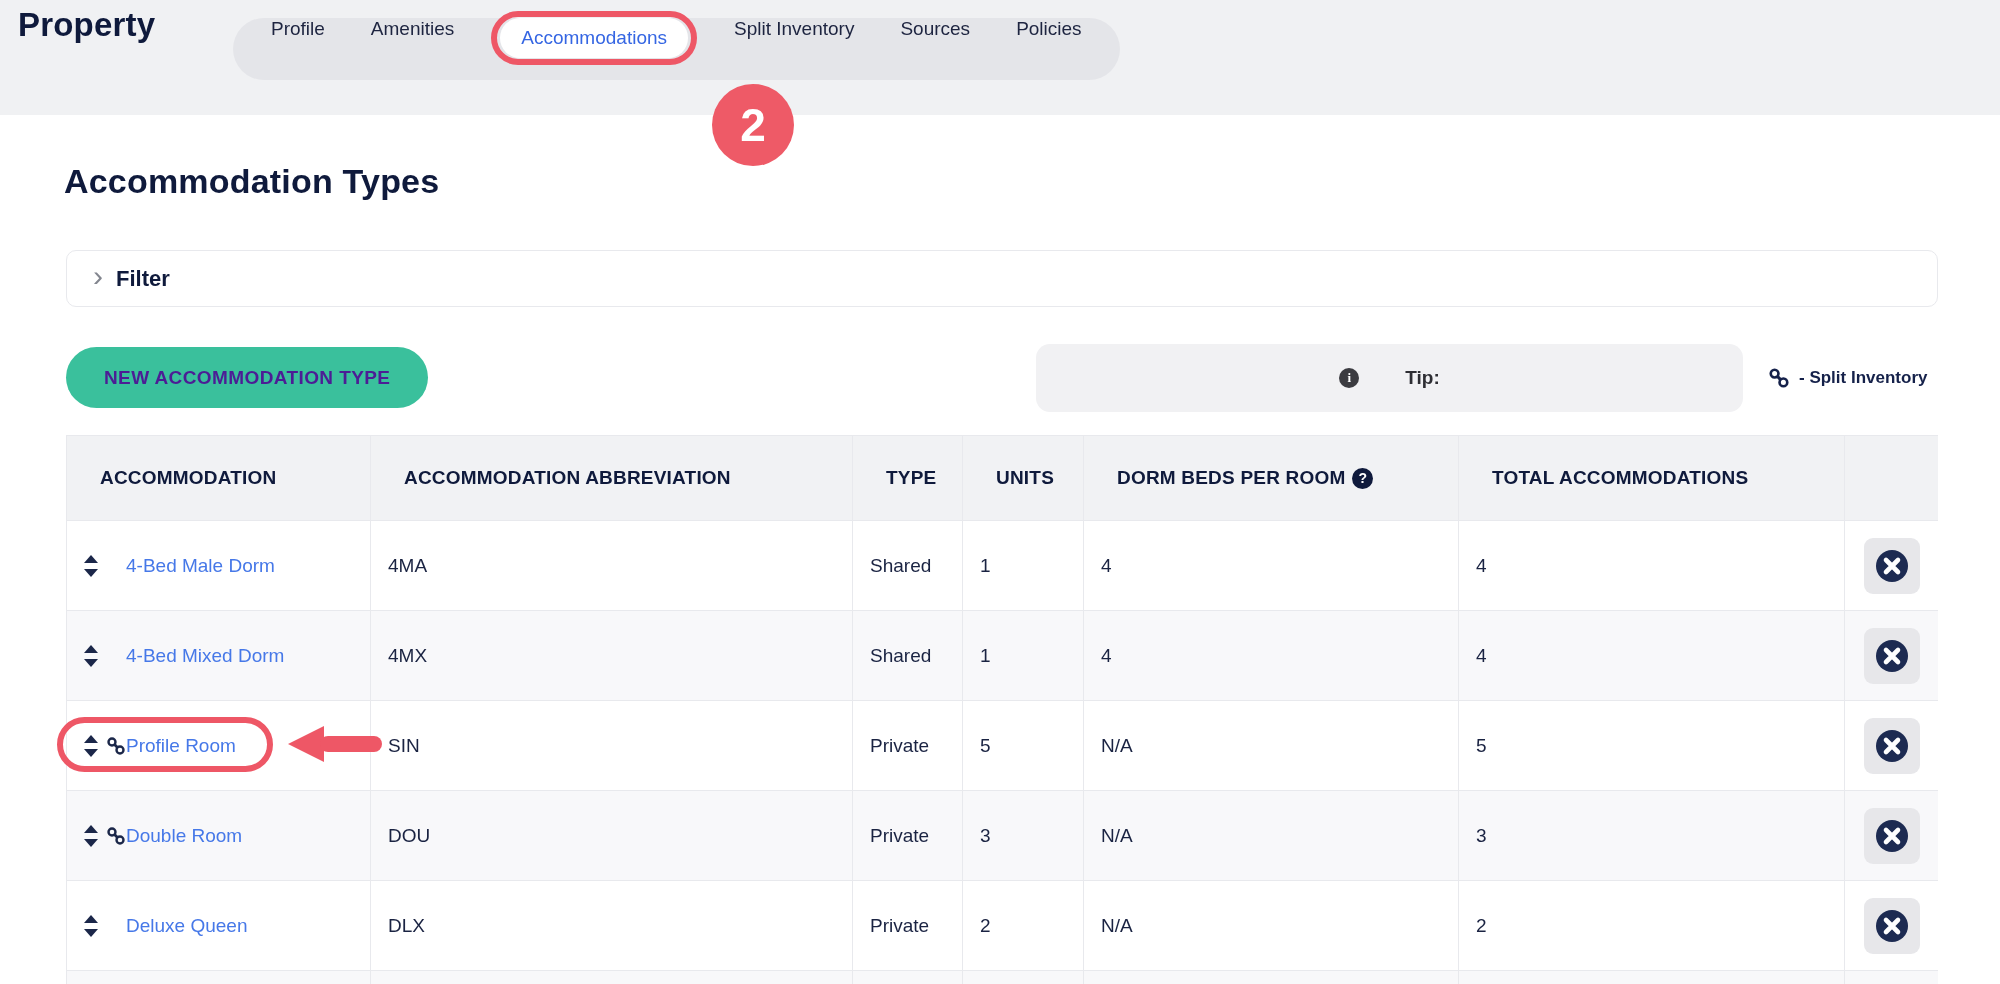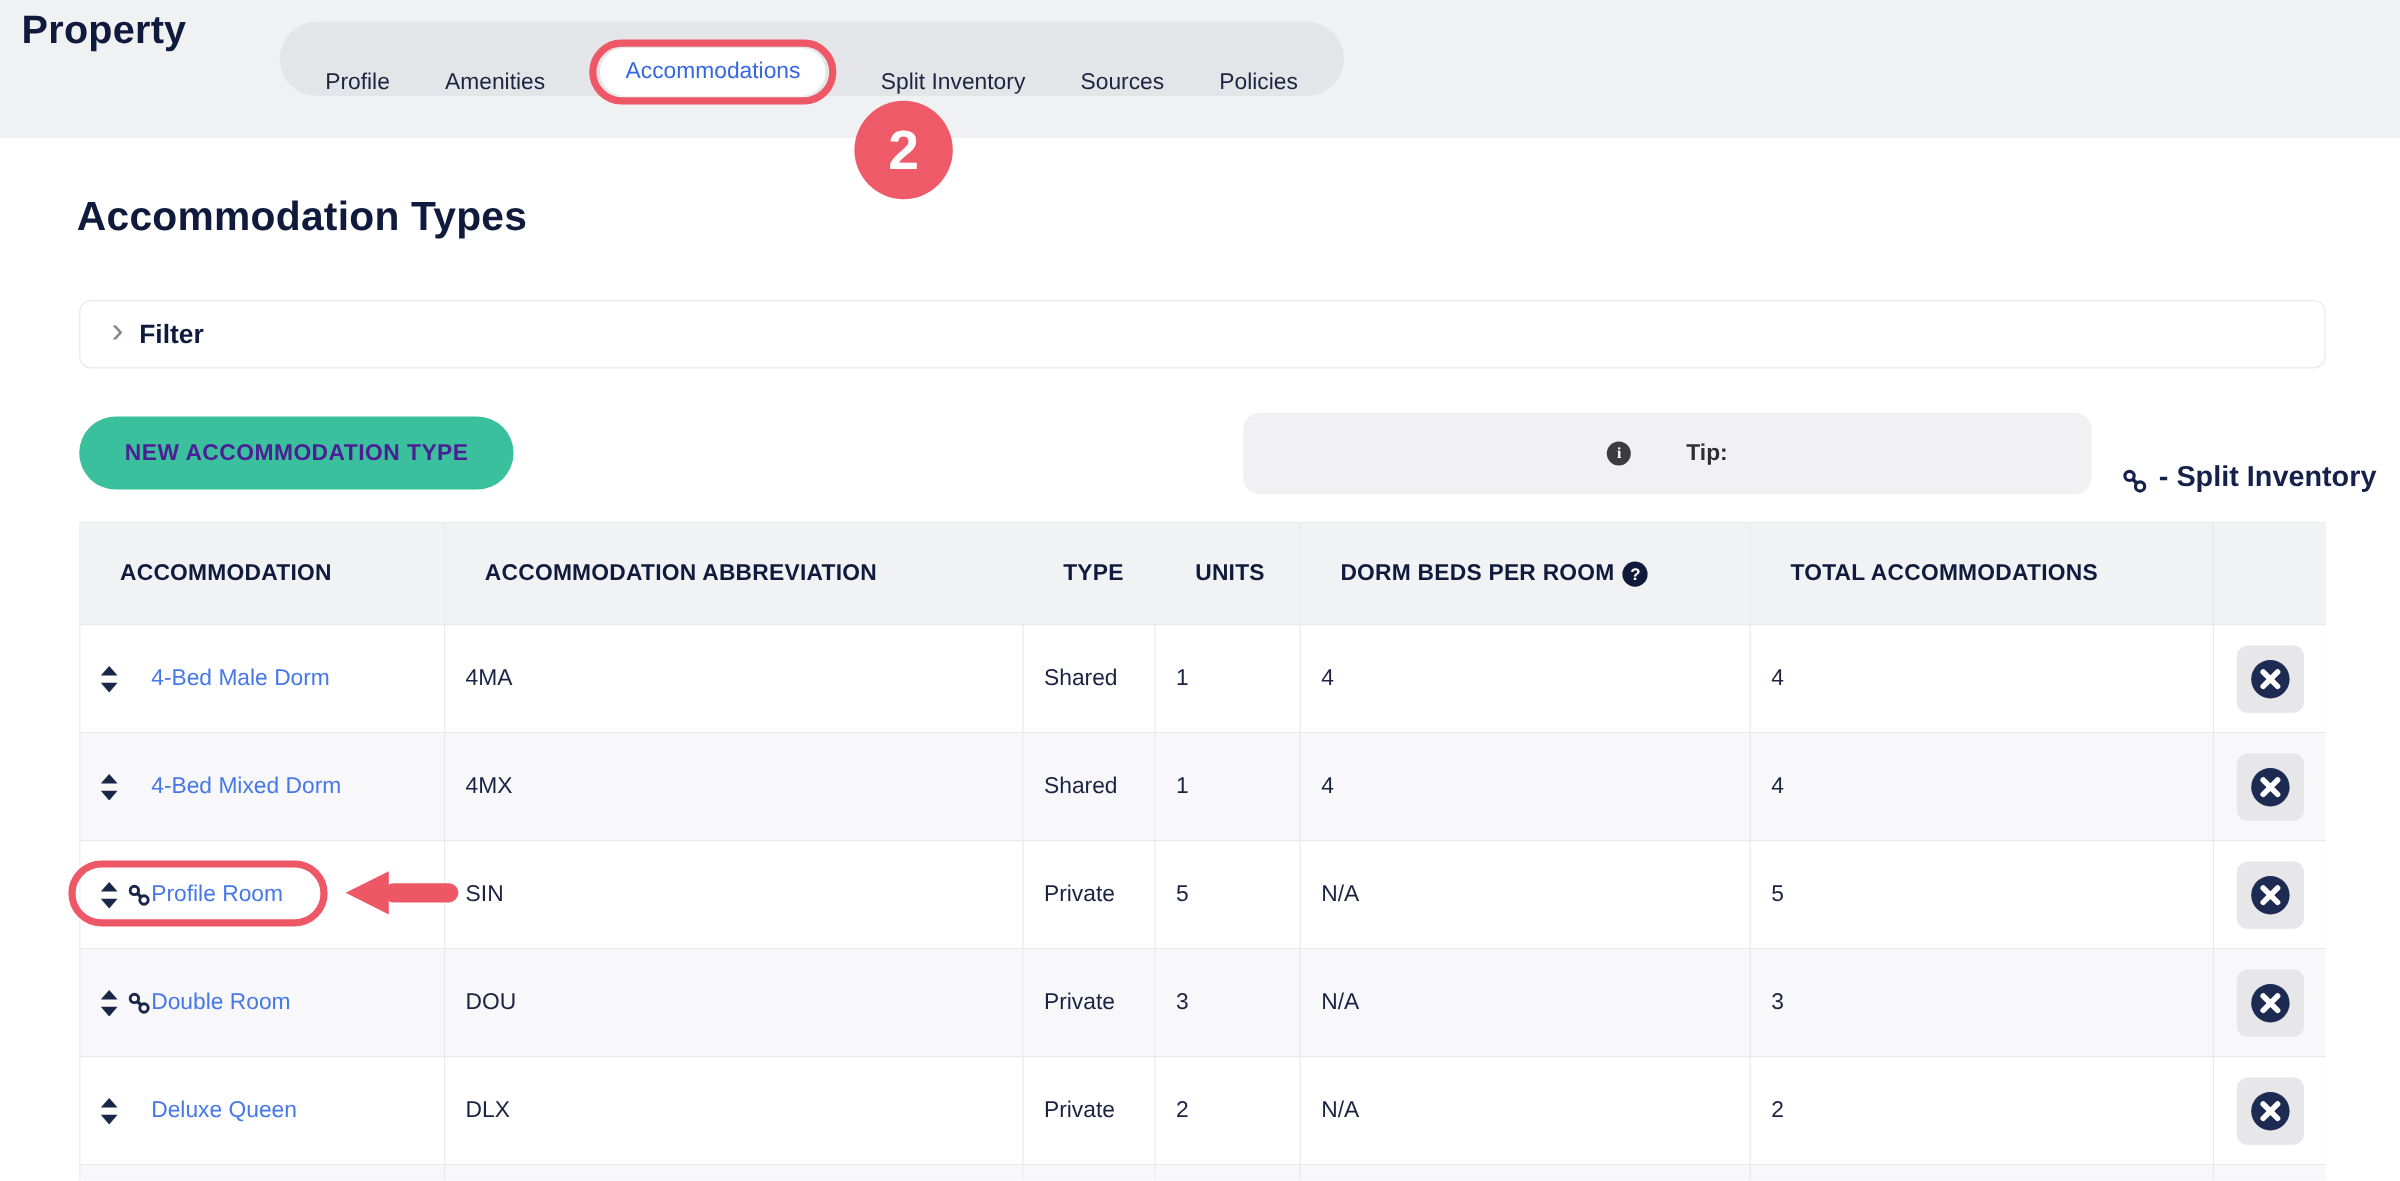--- a/index.html
+++ b/index.html
@@ -10,42 +10,42 @@
   *{margin:0;padding:0;box-sizing:border-box;}
   html,body{width:2000px;height:984px;}
   body{
     position:relative;width:2000px;height:984px;overflow:hidden;background:#fff;
     font-family:"Liberation Sans", sans-serif;color:var(--navy);
   }
   
   .nav-band{position:absolute;left:0;top:0;width:2000px;height:115px;background:var(--band);}
   .app-title{position:absolute;left:18px;top:6px;font-size:33px;font-weight:700;color:var(--navy);letter-spacing:.2px;}
   .tabbar{position:absolute;left:233px;top:18px;height:62px;border-radius:31px;background:var(--pill);
-    display:flex;align-items:flex-end;padding:0 38px;gap:46px;}
+    display:flex;align-items:flex-start;padding:0 38px;gap:46px;}
   .tab{position:relative;font-size:19px;font-weight:500;color:#1d2440;cursor:pointer;white-space:nowrap;}
   .tab.active{background:#fff;color:var(--tabblue);font-weight:400;padding:9px 21px;border-radius:21px;}
   .ring{position:absolute;inset:-7px -9px;border:6px solid var(--red);border-radius:999px;pointer-events:none;}
   .step-badge{position:absolute;left:712px;top:84px;width:82px;height:82px;border-radius:50%;
     background:var(--badge-red);color:#fff;font-size:46px;font-weight:700;
     display:flex;align-items:center;justify-content:center;z-index:60;}
   
   .page-title{position:absolute;left:64px;top:162px;font-size:34px;font-weight:800;color:var(--navy);letter-spacing:.2px;}
   .filter-box{position:absolute;left:66px;top:250px;width:1872px;height:57px;border:1.5px solid var(--border);
     border-radius:10px;background:#fff;display:flex;align-items:center;padding-left:26px;gap:13px;cursor:pointer;}
   .filter-chevron{font-size:30px;color:#83868f;line-height:1;transform:translateY(-3px);}
   .filter-label{font-size:22px;font-weight:700;color:var(--navy);}
   .new-btn{position:absolute;left:66px;top:347px;height:61px;padding:0 38px;border:none;border-radius:31px;
     background:var(--green);color:#4c1d95;font-family:inherit;font-size:19px;font-weight:700;letter-spacing:.4px;cursor:pointer;}
   .tip-box{position:absolute;left:1036px;top:344px;width:707px;height:68px;background:#f1f1f3;border-radius:14px;
     display:flex;align-items:center;justify-content:center;gap:9px;font-size:19px;color:#3e3e44;}
   .tip-label{font-weight:700;color:#2e2e33;margin-left:37px;}
   .info-icon{width:20px;height:20px;border-radius:50%;background:#3b3b40;color:#fff;font-size:13px;font-weight:700;
     display:inline-flex;align-items:center;justify-content:center;font-family:"Liberation Serif",serif;}
-  .legend{position:absolute;left:1768px;top:344px;height:68px;display:flex;align-items:flex-end;gap:9px;
-    font-size:24px;font-weight:600;color:#15214a;}
+  .legend{position:absolute;left:1768px;top:344px;height:68px;display:flex;align-items:center;gap:9px;
+    font-size:17px;font-weight:600;color:#15214a;}
   
   .table-wrap{position:absolute;left:66px;top:435px;width:1872px;height:549px;overflow:hidden;}
   table.acc{width:1872px;table-layout:fixed;border-collapse:collapse;background:#fff;}
   .acc th,.acc td{border:1px solid var(--border);overflow:hidden;white-space:nowrap;}
   .acc thead th{background:#f1f2f4;height:85px;text-align:left;padding-left:33px;
     font-size:19px;font-weight:700;color:var(--navy);letter-spacing:.2px;}
   .acc tbody td{height:90px;padding-left:17px;font-size:19px;color:var(--cell);background:#fff;}
   .acc tbody tr:nth-child(even) td{background:var(--zebra);}
   .th-flex{display:flex;align-items:center;gap:7px;}
   .help-icon{width:21px;height:21px;border-radius:50%;background:var(--navy);color:#fff;font-size:14px;font-weight:700;

